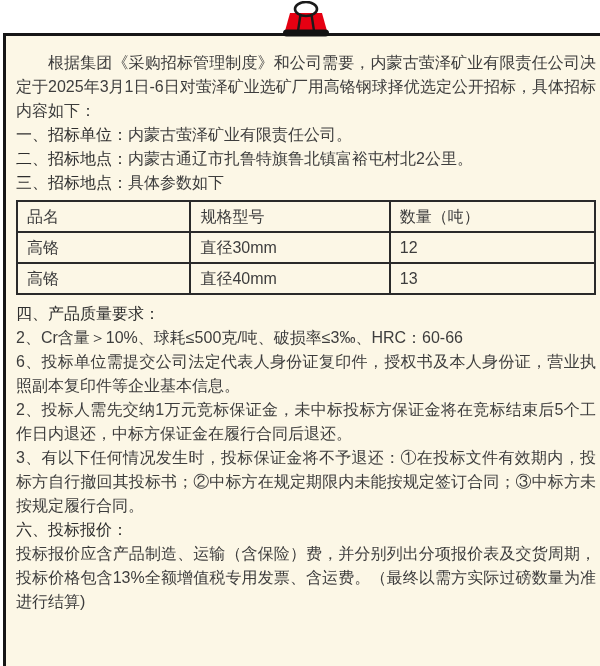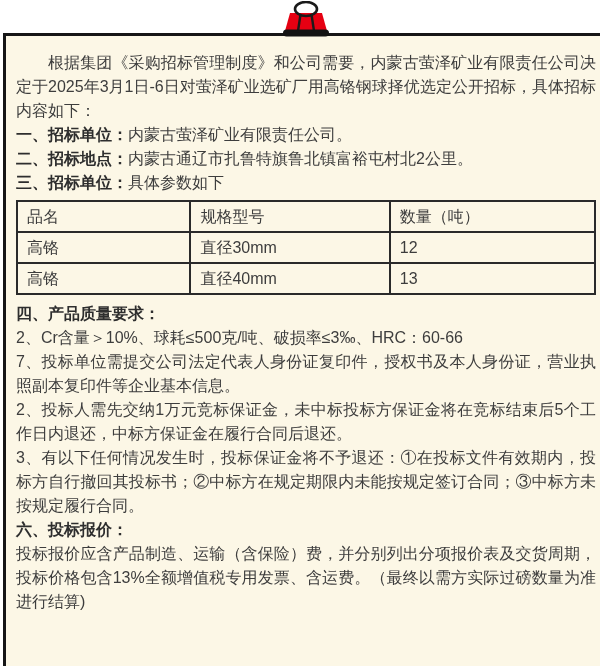--- a/index.html
+++ b/index.html
@@ -23,21 +23,21 @@
     padding:15px 10px 10px 10px;
     color:#3d3d3d;
     font-size:16px;
     line-height:24px;
     text-align:justify;
     text-justify:inter-character;
   }
 
   .paper p { margin:0; }
   .intro { text-indent:2em; }
-  .lbl, .h { font-weight:bold; color:#2e2e2e; }
+  .lbl, .h { font-weight:normal; color:#2e2e2e; }
   .h { margin-top:3px; }
 
   table.spec {
     width:100%; border-collapse:collapse; table-layout:fixed;
     margin:5px 0 7px 0;
   }
   table.spec th, table.spec td {
     border:2px solid #2a2a2a;
     font-weight:normal;
     text-align:left;
@@ -61,21 +61,21 @@
   </svg>
 
   <div class="paper">
 
     <p class="intro">根据集团《采购招标管理制度》和公司需要，内蒙古萤泽矿业有限责任公司决定于2025年3月1日-6日对萤泽矿业选矿厂用高铬钢球择优选定公开招标，具体招标内容如下：</p>
 
     <p><span class="lbl">一、招标单位：</span><span>内蒙古萤泽矿业有限责任公司。</span></p>
 
     <p><span class="lbl">二、招标地点：</span><span>内蒙古通辽市扎鲁特旗鲁北镇富裕屯村北2公里。</span></p>
 
-    <p><span class="lbl">三、招标单位：</span><span>具体参数如下</span></p>
+    <p><span class="lbl">三、招标地点：</span><span>具体参数如下</span></p>
 
     <table class="spec">
       <colgroup>
           <col class="col1">
           <col class="col2">
           <col class="col3">
         </colgroup>
       <thead>
         <tr>
           <th>品名</th>
@@ -93,21 +93,21 @@
           <td>高铬</td>
           <td>直径40mm</td>
           <td>13</td>
         </tr>
       </tbody>
     </table>
 
     <p class="h">四、产品质量要求：</p>
     <p>2、Cr含量＞10%、球耗≤500克/吨、破损率≤3‰、HRC：60-66</p>
 
-    <p>7、投标单位需提交公司法定代表人身份证复印件，授权书及本人身份证，营业执照副本复印件等企业基本信息。</p>
+    <p>6、投标单位需提交公司法定代表人身份证复印件，授权书及本人身份证，营业执照副本复印件等企业基本信息。</p>
     <p>2、投标人需先交纳1万元竞标保证金，未中标投标方保证金将在竞标结束后5个工作日内退还，中标方保证金在履行合同后退还。</p>
     <p>3、有以下任何情况发生时，投标保证金将不予退还：①在投标文件有效期内，投标方自行撤回其投标书；②中标方在规定期限内未能按规定签订合同；③中标方未按规定履行合同。</p>
 
     <p class="h">六、投标报价：</p>
     <p>投标报价应含产品制造、运输（含保险）费，并分别列出分项报价表及交货周期，投标价格包含13%全额增值税专用发票、含运费。（最终以需方实际过磅数量为准进行结算)</p>
 
   </div>
 </div>
 
 </body></html>

